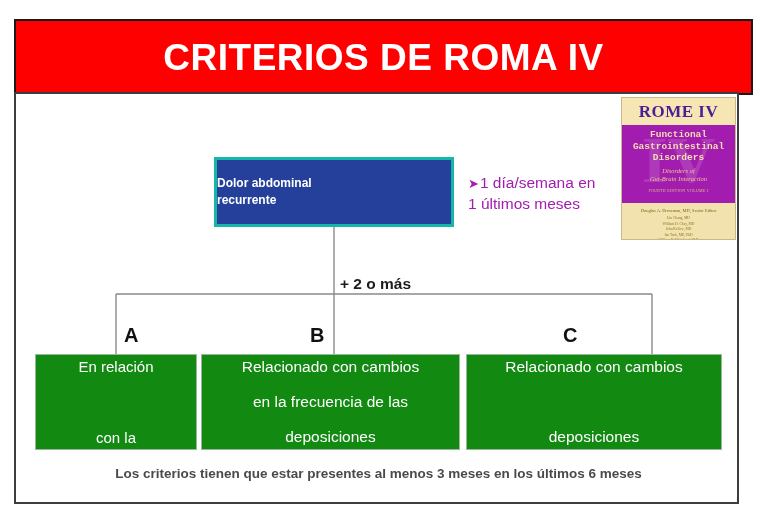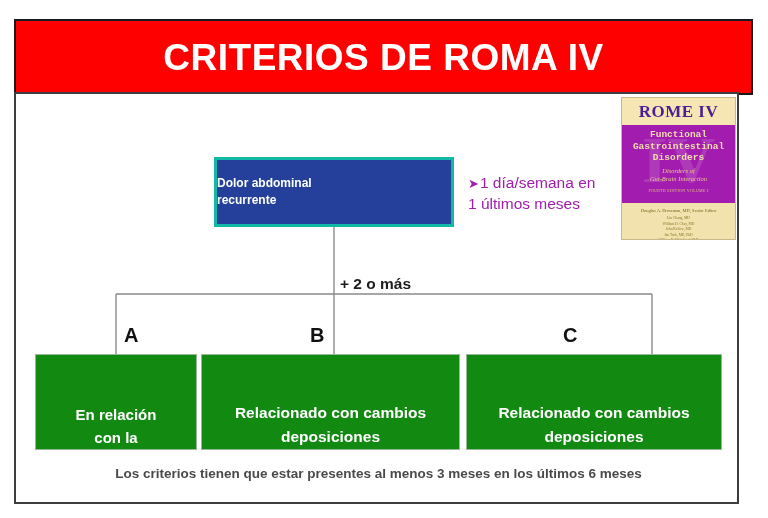--- a/index.html
+++ b/index.html
@@ -121,26 +121,26 @@
   #letter-c { left: 547px; top: 231px; }
 
   
   .criterion-box {
     position: absolute;
     top: 260px;
     background: #128A12;
     border: 1px solid #9ab89a;
     box-sizing: border-box;
     color: #FFFFFF;
-    font-weight: bold;
-    text-align: center;
-    display: flex;
-    flex-direction: column;
-    align-items: center;
-    justify-content: flex-end;
+    font-weight: normal;
+    text-align: center;
+    display: flex;
+    flex-direction: column;
+    align-items: center;
+    justify-content: space-between;
     line-height: 1.55;
   }
   #box-a { left: 19px;  width: 162px; height: 96px; font-size: 15px; }
   #box-b { left: 185px; width: 259px; height: 96px; font-size: 15.5px; }
   #box-c { left: 450px; width: 256px; height: 96px; font-size: 15.5px; }
 
   
   #footer-note {
     position: absolute;
     left: 0;
@@ -299,20 +299,21 @@
   <div class="branch-letter" id="letter-b">B</div>
   <div class="branch-letter" id="letter-c">C</div>
 
   <div class="criterion-box" id="box-a">
     <span>En relación</span>
     <span>con la</span>
   </div>
 
   <div class="criterion-box" id="box-b">
     <span>Relacionado con cambios</span>
+    <span>en la frecuencia de las</span>
     <span>deposiciones</span>
   </div>
 
   <div class="criterion-box" id="box-c">
     <span>Relacionado con cambios</span>
     <span>deposiciones</span>
   </div>
 
   <div id="footer-note">Los criterios tienen que estar presentes al menos 3 meses en los últimos 6 meses</div>
 

